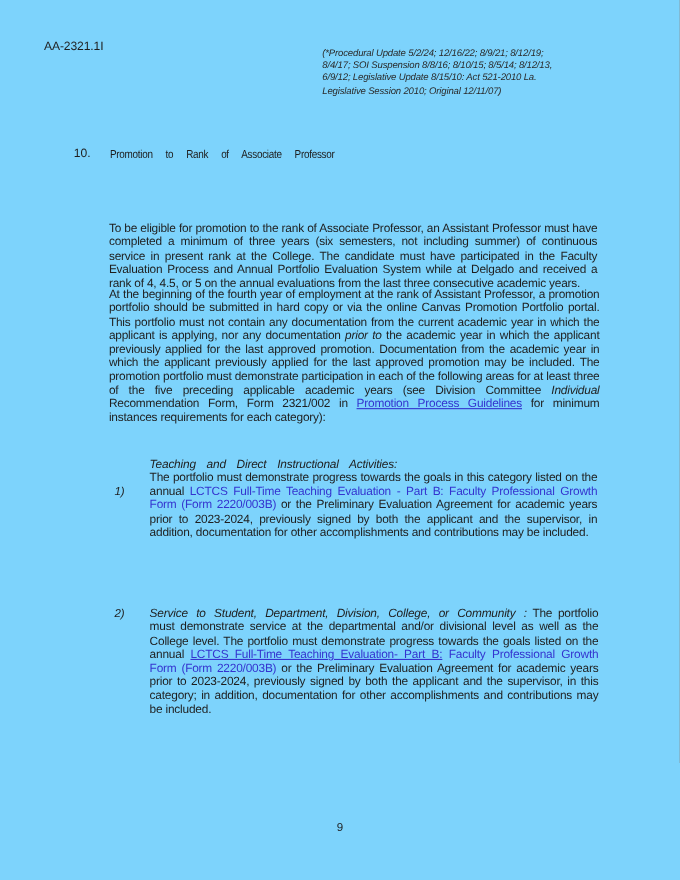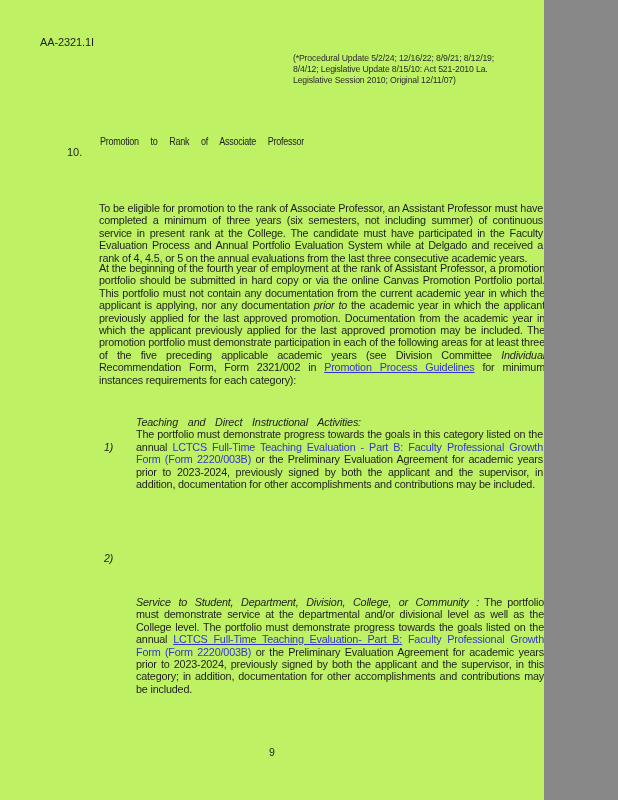--- a/index.html
+++ b/index.html
@@ -1,39 +1,38 @@
 <!DOCTYPE html>
 <html><head>
 <meta charset="utf-8">
 <style>
   html,body{margin:0;padding:0;background:#888;}
   .page{
     position:relative;
-    width:544px;height:800px;
-    background:#bef264;
+    width:618px;height:800px;
+    background:#7dd3fc;
     font-family:"Liberation Sans","DejaVu Sans",sans-serif;
     color:#1e1e1e;
     overflow:hidden;
   }
   .hdr-left{
     position:absolute;left:40px;top:36px;
     font-size:11px;letter-spacing:-0.1px;
   }
   .hdr-right{position:absolute;left:293px;top:36px;width:290px;}
   .hdr-date{font-size:11px;letter-spacing:0.2px;}
   .hdr-note{
-    margin-top:17px;
+    margin-top:7px;
     font-size:8.7px;line-height:11.2px;
-    letter-spacing:-0.15px;
+    font-style:italic;letter-spacing:-0.15px;
     color:#2a2a2a;
   }
   .sec-num{
     position:absolute;left:67px;top:134px;
     font-size:11px;
-    margin-top:12px;
   }
   .sec-title{
     position:absolute;left:100px;top:135px;
     font-size:10.5px;
     letter-spacing:-0.3px;word-spacing:11px;
     transform:scaleX(0.86);transform-origin:0 50%;
     white-space:nowrap;
   }
   .body{
     font-size:10.8px;line-height:12.4px;
@@ -44,21 +43,21 @@
   .para1{position:absolute;left:99px;top:162px;width:444px;margin-top:40px;}
   .para2{position:absolute;left:99px;top:262px;width:446px;}
   .item-num{
     position:absolute;left:104px;
     font-size:10.5px;font-style:italic;
   }
   .i1n{top:441px;}
   .i2n{top:552px;}
   .item-body{position:absolute;left:136px;}
   .i1b{top:416px;width:407px;}
-  .i2b{top:552px;width:408px;margin-top:44px;}
+  .i2b{top:552px;width:408px;}
   .item-heading{
     font-style:italic;
     word-spacing:7px;
   }
   .item-heading.block{display:block;}
   .item-heading.inline{word-spacing:2.5px;}
   i{font-style:italic;}
   .link{
     color:#3434cf;
     text-decoration:none;
@@ -73,21 +72,22 @@
 </head>
 <body>
 
 <div class="page">
 
   <div class="hdr-left">AA-2321.1I</div>
 
   <div class="hdr-right">
     <div class="hdr-note">
       <div>(*Procedural Update 5/2/24; 12/16/22; 8/9/21; 8/12/19;</div>
-      <div>8/4/12; Legislative Update 8/15/10: Act 521-2010 La.</div>
+      <div>8/4/17; SOI Suspension 8/8/16; 8/10/15; 8/5/14; 8/12/13,</div>
+      <div>6/9/12; Legislative Update 8/15/10: Act 521-2010 La.</div>
       <div>Legislative Session 2010; Original 12/11/07)</div>
     </div>
   </div>
 
   <div class="sec-num">10.</div>
   <div class="sec-title">Promotion to Rank of Associate Professor</div>
 
   <p class="body para1">To be eligible for promotion to the rank of Associate Professor, an Assistant Professor must have completed a minimum of three years (six semesters, not including summer) of continuous service in present rank at the College. The candidate must have participated in the Faculty Evaluation Process and Annual Portfolio Evaluation System while at Delgado and received a rank of 4, 4.5, or 5 on the annual evaluations from the last three consecutive academic years.</p>
 
   <p class="body para2"><span>At the beginning of the fourth year of employment at the rank of Assistant Professor, a promotion portfolio should be submitted in hard copy or via the online Canvas Promotion Portfolio portal. This portfolio must not contain any documentation from the current academic year in which the applicant is applying, nor any documentation </span><i>prior to</i><span> the academic year in which the applicant previously applied for the last approved promotion. Documentation from the academic year in which the applicant previously applied for the last approved promotion may be included. The promotion portfolio must demonstrate participation in each of the following areas for at least three of the five preceding applicable academic years (see Division Committee </span><i>Individual</i><span> Recommendation Form, Form 2321/002 in </span><a class="link u">Promotion Process Guidelines</a><span> for minimum instances requirements for each category):</span></p>

